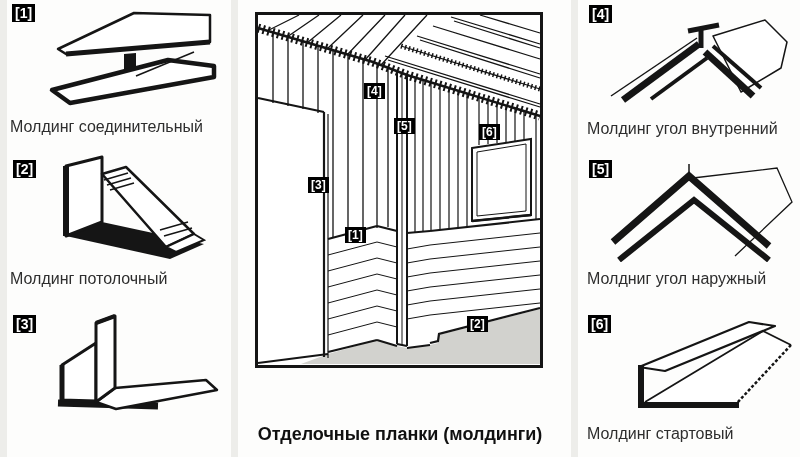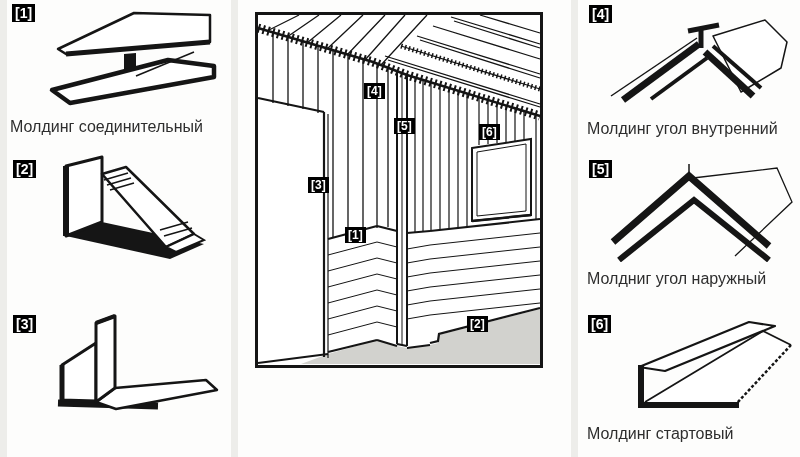--- a/index.html
+++ b/index.html
@@ -45,20 +45,21 @@
     <span class="num-badge" style="left:5px;top:8px">[2]</span>
     <svg width="215" height="110" viewBox="0 0 215 110">
       <path d="M58,84 L94,70 L196,92 L162,107 Z" fill="#151515"></path>
       <path d="M58,14 L94,5 L94,70 L58,84 Z" fill="#fff" stroke="#151515" stroke-width="3" stroke-linejoin="round"></path>
       <path class="stroke" d="M58,14 L58,84" stroke-width="6"></path>
       <path d="M94,22 L118,15 L186,82 L158,95 Z" fill="#fff" stroke="#151515" stroke-width="2.5" stroke-linejoin="round"></path>
       <path class="stroke" d="M96,28 L120,21 M99,33 L123,26 M102,38 L126,31" stroke-width="1.5"></path>
       <path class="stroke" d="M152,78 L180,70 M156,84 L184,76" stroke-width="1.5"></path>
       <path d="M186,82 L196,88 L168,100 L158,95 Z" fill="#fff" stroke="#151515" stroke-width="2"></path>
     </svg>
+    <div class="item-label">Молдинг потолочный</div>
   </div>
 
   <div class="item" style="left:8px;top:303px">
     <span class="num-badge" style="left:5px;top:12px">[3]</span>
     <svg width="215" height="112" viewBox="0 0 215 112">
       <path class="stroke" d="M50,100 L150,103" stroke-width="7"></path>
       <path d="M88,99 L107,85 L198,77 L209,87 L108,106 Z" fill="#fff" stroke="#151515" stroke-width="2.5" stroke-linejoin="round"></path>
       <path d="M54,62 L88,40 L88,98 L54,97 Z" fill="#fff" stroke="#151515" stroke-width="3" stroke-linejoin="round"></path>
       <path class="stroke" d="M54,62 L54,97" stroke-width="5"></path>
       <path d="M88,20 L107,13 L107,85 L88,99 Z" fill="#fff" stroke="#151515" stroke-width="3" stroke-linejoin="round"></path>
@@ -174,14 +175,15 @@
       </g>
     </svg>
     <span class="marker m1">[1]</span>
     <span class="marker m2">[2]</span>
     <span class="marker m3">[3]</span>
     <span class="marker m4">[4]</span>
     <span class="marker m5">[5]</span>
     <span class="marker m6">[6]</span>
   </div>
 
+  <div class="caption">Отделочные планки (молдинги)</div>
 
 </div>
 
 </body></html>

